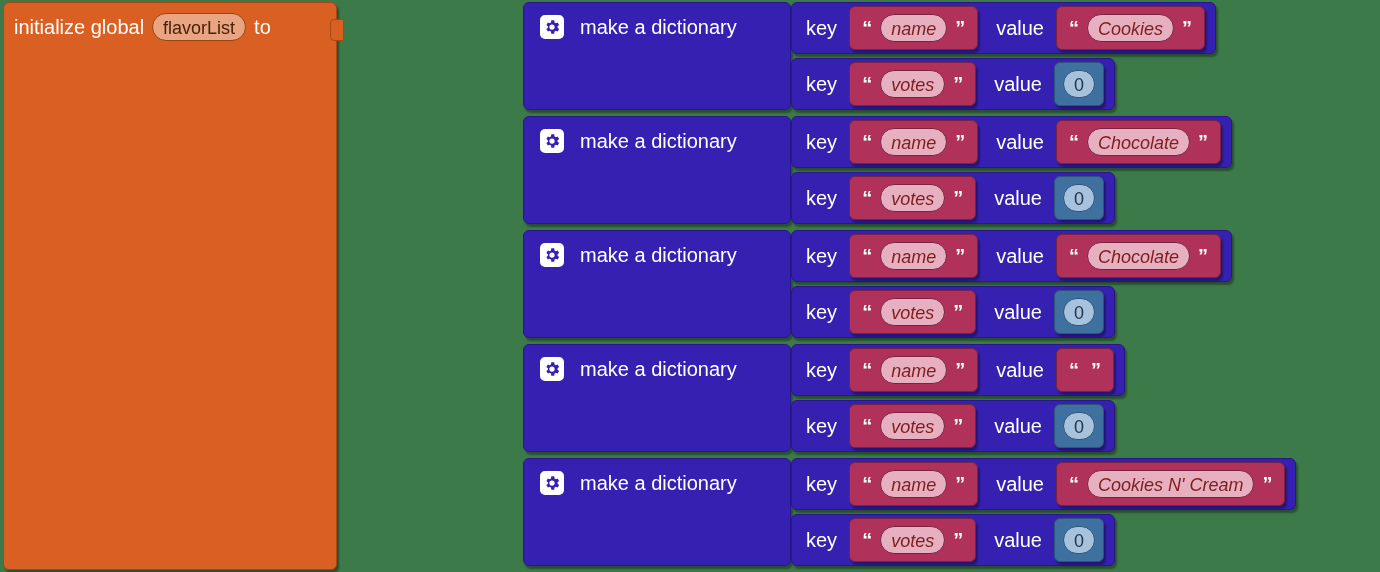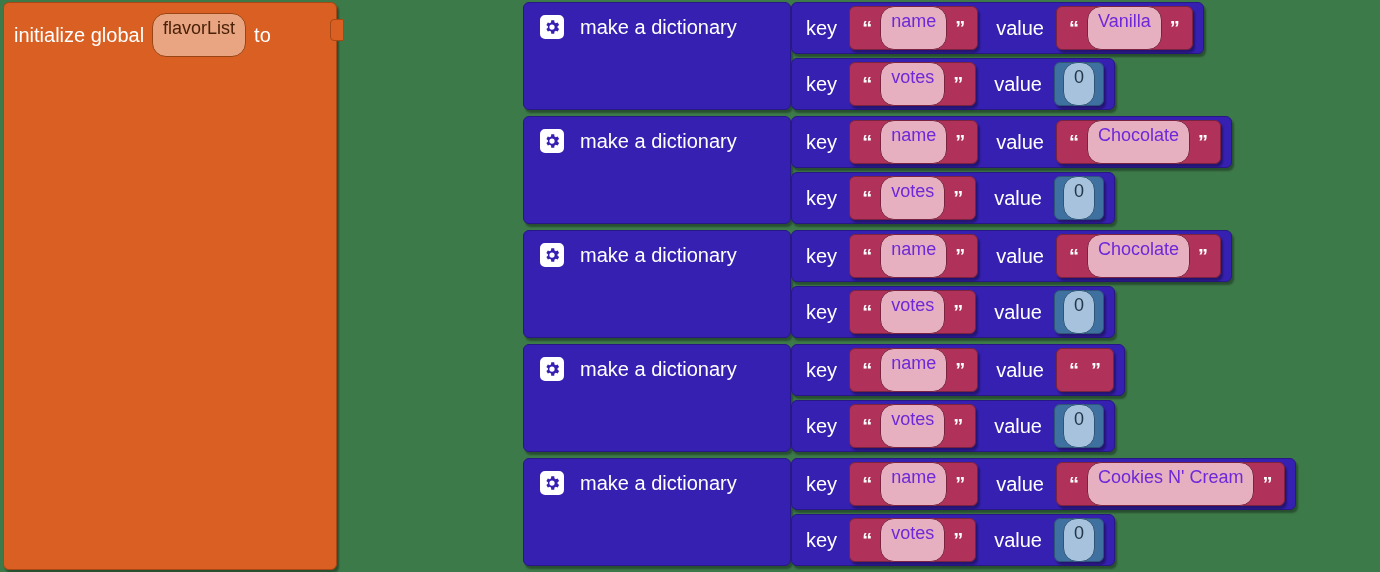--- a/index.html
+++ b/index.html
@@ -32,25 +32,25 @@
   
   .b-slate  { background:#3f71a0; border:1px solid #2e5478; }
 
   
   .in-orange  { background:#994415; }
 
   .pill {
     display:inline-block;
     border-radius:14px;
     padding:0 10px;
-    height:44px; line-height:28px;
+    height:28px; line-height:28px;
     font-size:18px;
   }
   .pill-orange { background:#e9a581; border:1px solid #994415; color:#4a2008;}
-  .pill-mag    { background:#e6b0c0; border:1px solid #7a2340; color:#6d28d9;}
+  .pill-mag    { background:#e6b0c0; border:1px solid #7a2340; color:#7f1d1d;font-style:italic;}
   .pill-slate  { background:#a6c2dc; border:1px solid #2e5478; color:#23364a;}
 
   .txt { font-size:20px; color:#fff; }
   .quote { color:#fff; font-weight:700; font-size:20px; padding:0 4px;}
 
   .gear {
     width:28px; height:28px; border-radius:7px;
     display:flex; align-items:center; justify-content:center;
     font-size:20px;
   }
@@ -149,21 +149,21 @@
       <div class="blk b-purple shadow" style="left: 791px; top: 2px; height: 52px; display: flex; align-items: center; padding: 0px 10px 0px 14px; gap: 12px;">
         <span class="txt">key</span>
         <div class="lit b-magenta shadow" style="gap:4px;">
           <span class="quote">“</span>
           <span class="pill pill-mag">name</span>
           <span class="quote">”</span>
         </div>
         <span class="txt" style="margin-left:6px;">value</span>
         <div class="lit b-magenta shadow" style="gap:4px;">
           <span class="quote">“</span>
-          <span class="pill pill-mag">Vanilla</span>
+          <span class="pill pill-mag">Cookies</span>
           <span class="quote">”</span>
         </div>
       </div>
       <div class="blk b-purple shadow" style="left: 791px; top: 58px; height: 52px; display: flex; align-items: center; padding: 0px 10px 0px 14px; gap: 12px;">
         <span class="txt">key</span>
         <div class="lit b-magenta shadow" style="gap:4px;">
           <span class="quote">“</span>
           <span class="pill pill-mag">votes</span>
           <span class="quote">”</span>
         </div>

